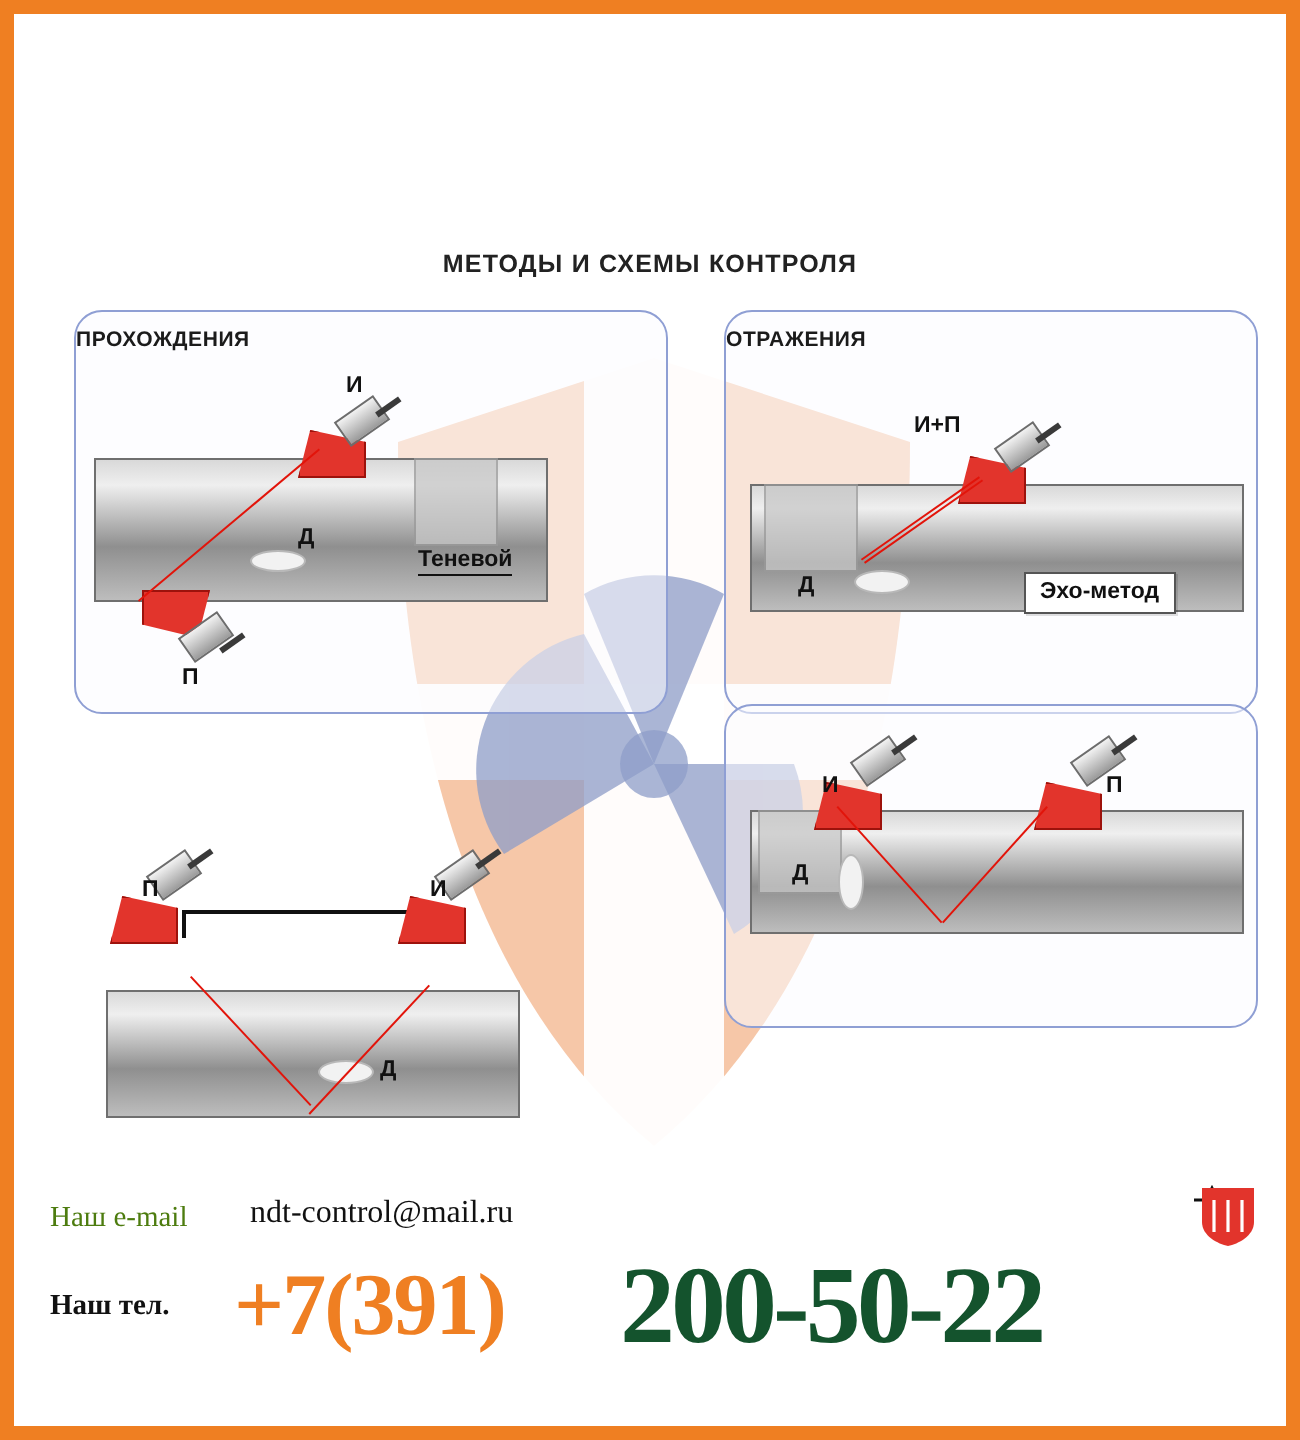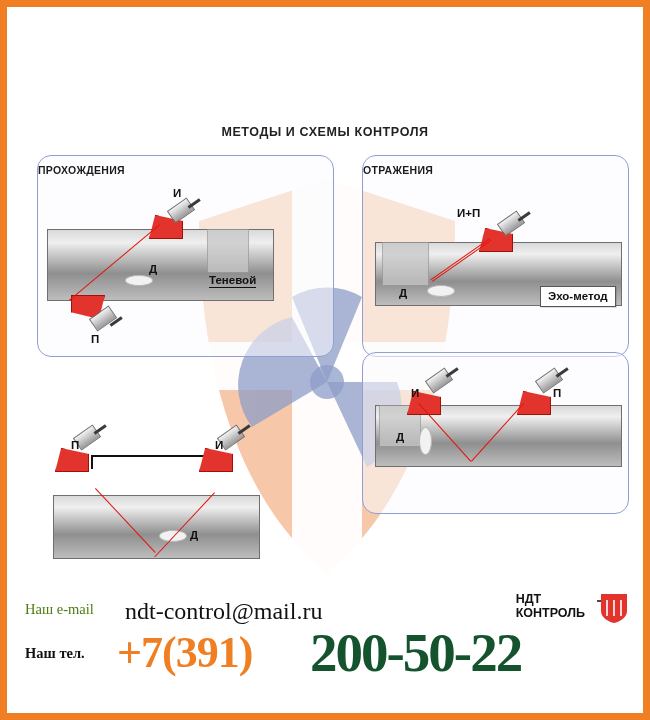--- a/index.html
+++ b/index.html
@@ -178,21 +178,21 @@
     left: 18px;
     top: 18px;
     font-size: 14.5px;
     font-family: "Liberation Serif", serif;
     color: #4d7c0f;
   }
   .val-email {
     position: absolute;
     left: 118px;
     top: 15px;
-    font-size: 24px;
+    font-size: 16px;
     font-family: "Liberation Serif", serif;
     color: #111;
   }
   .lbl-tel {
     position: absolute;
     left: 18px;
     top: 62px;
     font-size: 14.5px;
     font-family: "Liberation Serif", serif;
     color: #111;
@@ -314,21 +314,21 @@
       <div class="body" style="left:22px; top:4px; transform: rotate(-35deg);"></div>
       <div class="cable" style="left:40px; top:3px; width:14px; transform: rotate(-35deg);"></div>
     </div>
     <div class="marker" style="left:450px; top:200px;">И+П</div>
 
     <div class="ray" style="left:483px; top:232px; width:72px; transform: rotate(145deg);"></div>
     <div class="ray" style="left:425px; top:274px; width:72px; transform: rotate(-35deg);"></div>
 
     <div class="marker" style="left:392px; top:280px;">Д</div>
 
-    <div class="method-box" style="left:505px; top:279px;margin-left:28px;">Эхо-метод</div>
+    <div class="method-box" style="left:505px; top:279px;">Эхо-метод</div>
 
     <div class="panel" id="panel-tandem"></div>
 
     <div class="block" style="left:368px; top:398px; width:245px; height:60px;"></div>
     <div class="defect-rect" style="left:372px; top:398px; width:40px; height:40px;"></div>
     <div class="defect-ellipse" style="left:412px; top:420px; width:11px; height:26px;"></div>
 
     <div class="probe" style="left:398px; top:368px;">
       <div class="wedge" style="left:2px; bottom:0; width:32px; height:22px;
            clip-path: polygon(0 100%, 100% 100%, 100% 25%, 18% 0);"></div>
@@ -380,24 +380,20 @@
 
 
     <div class="footer">
       <div class="lbl-email">Наш e-mail</div>
       <div class="val-email">ndt-control@mail.ru</div>
 
       <div class="lbl-tel">Наш тел.</div>
       <div class="val-code">+7(391)</div>
       <div class="val-num">200-50-22</div>
 
-      <div class="brand">
-        <span>НДТ</span><br>
-        <span>КОНТРОЛЬ</span>
-      </div>
       <div class="brand-wave" style="right:18px; top:8px;">
         <svg width="28" height="12" viewBox="0 0 28 12">
           <polyline points="0,8 6,8 9,2 13,10 16,8 28,8" fill="none" stroke="#111" stroke-width="1.4"></polyline>
         </svg>
       </div>
       <div class="brand-logo">
         <svg width="30" height="34" viewBox="0 0 30 34">
           <path d="M2 3 L28 3 L28 20 C28 27 20 31 15 32 C10 31 2 27 2 20 Z" fill="#e2342c"></path>
           <g stroke="#ffffff" stroke-width="1.6">
             <line x1="8" y1="9" x2="8" y2="25"></line>

